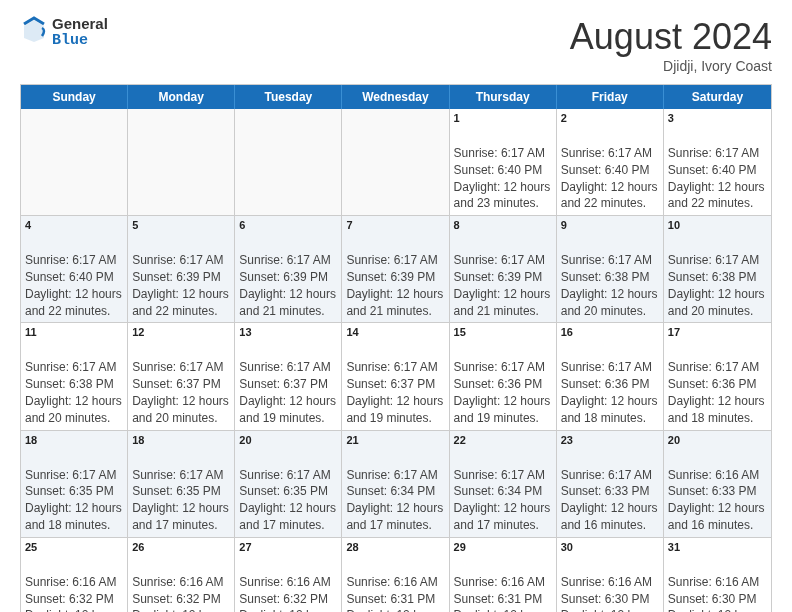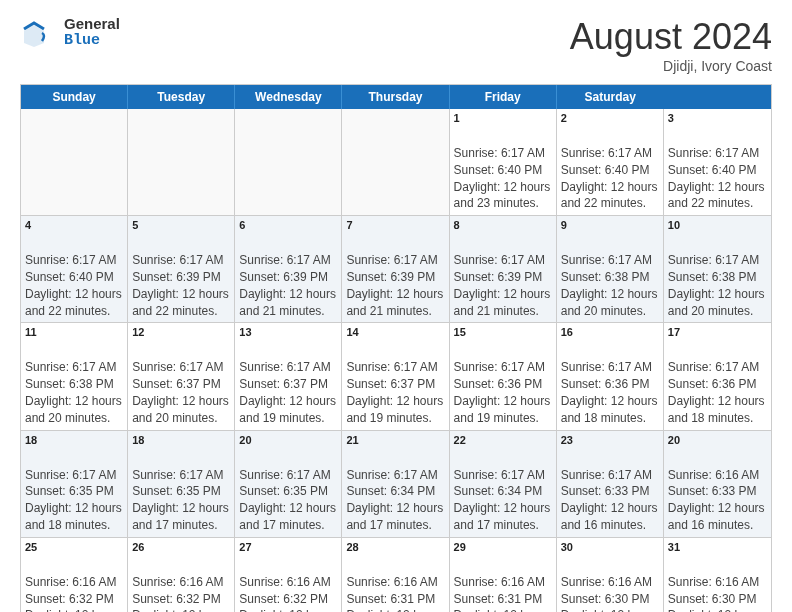--- a/index.html
+++ b/index.html
@@ -18,22 +18,22 @@
       flex-direction: column;
     }
     .header {
       display: flex;
       justify-content: space-between;
       align-items: flex-start;
       margin-bottom: 10px;
     }
     .logo {
       display: flex;
-      align-items: flex-end;
-      gap: 16px;
+      align-items: flex-start;
+      gap: 4px;
     }
     .logo-text {
       font-size: 18px;
       font-weight: bold;
       line-height: 1.1;
     }
     .logo-icon {
       width: 28px;
       height: 28px;
     }
@@ -131,20 +131,21 @@
     </div>
     <div class="title-block">
       <div class="month-year">August 2024</div>
       <div class="location">Djidji, Ivory Coast</div>
     </div>
   </div>
 
   <div class="calendar">
     <div class="cal-header">
     <div class="cal-header-cell">Sunday</div>
+        <div class="cal-header-cell">Monday</div>
         <div class="cal-header-cell">Tuesday</div>
         <div class="cal-header-cell">Wednesday</div>
         <div class="cal-header-cell">Thursday</div>
         <div class="cal-header-cell">Friday</div>
         <div class="cal-header-cell">Saturday</div>
       </div>
     <div class="cal-body">
     <div class="cal-row">
           <div class="cal-cell empty"></div>
           <div class="cal-cell empty"></div>

